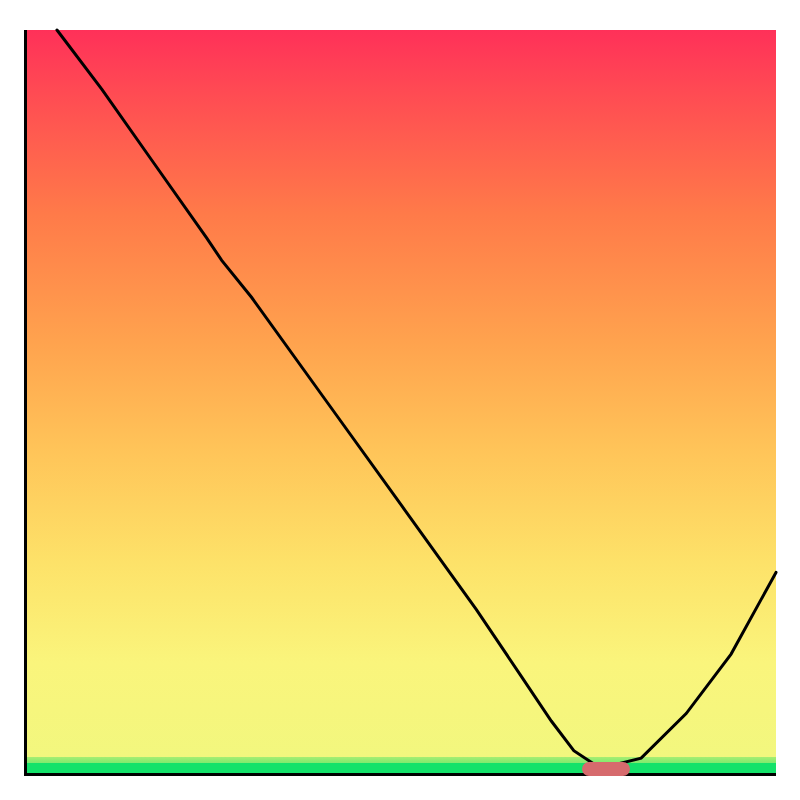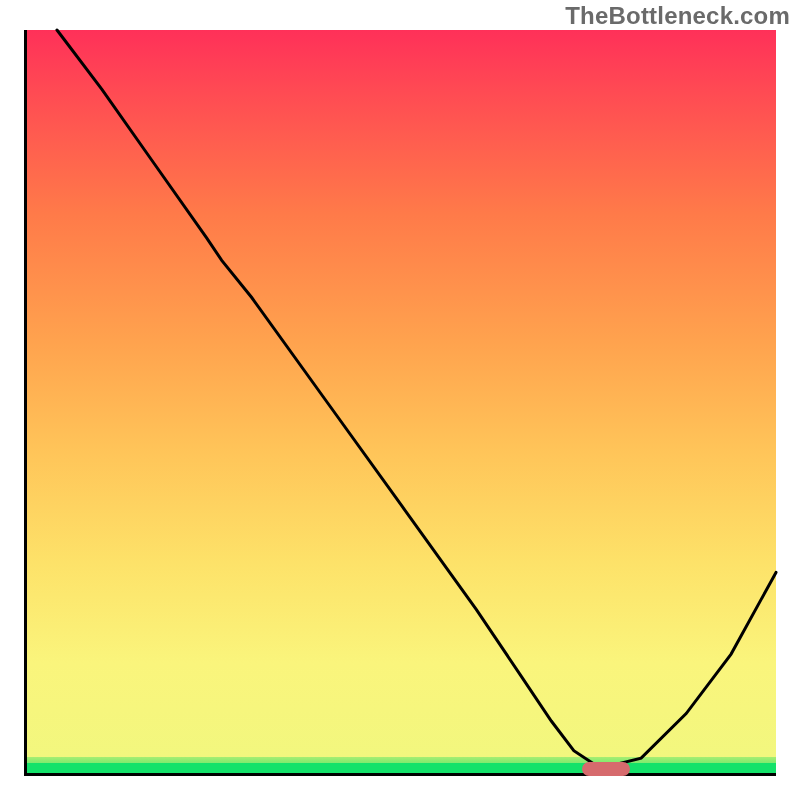--- a/index.html
+++ b/index.html
@@ -69,21 +69,20 @@
     height: 14px;
     background: #d66a6d;
     border-radius: 7px;
   }
 </style>
 </head>
 <body>
 
 <div class="stage">
 
-  <div class="watermark">TheBottleneck.com</div>
 
   <div class="plot">
     <div class="gradient"></div>
 
     <svg class="curve" viewBox="0 0 752 746" preserveAspectRatio="none">
       <path id="curve-path" fill="none" stroke="#000" stroke-width="3" stroke-linecap="round" d="M30.1 0.0 L75.2 59.7 L127.8 134.3 L180.5 208.9 L195.5 231.3 L225.6 268.6 L300.8 373.0 L376.0 477.4 L451.2 581.9 L496.3 649.0 L526.4 693.8 L549.0 723.6 L571.5 738.5 L586.6 738.5 L616.6 731.1 L661.8 686.3 L706.9 626.6 L752.0 544.6"></path>
     </svg>
 
     <div id="marker" class="marker" style="left: 554.6px; top: 731.54px; width: 48.88px;"></div>
   </div>

